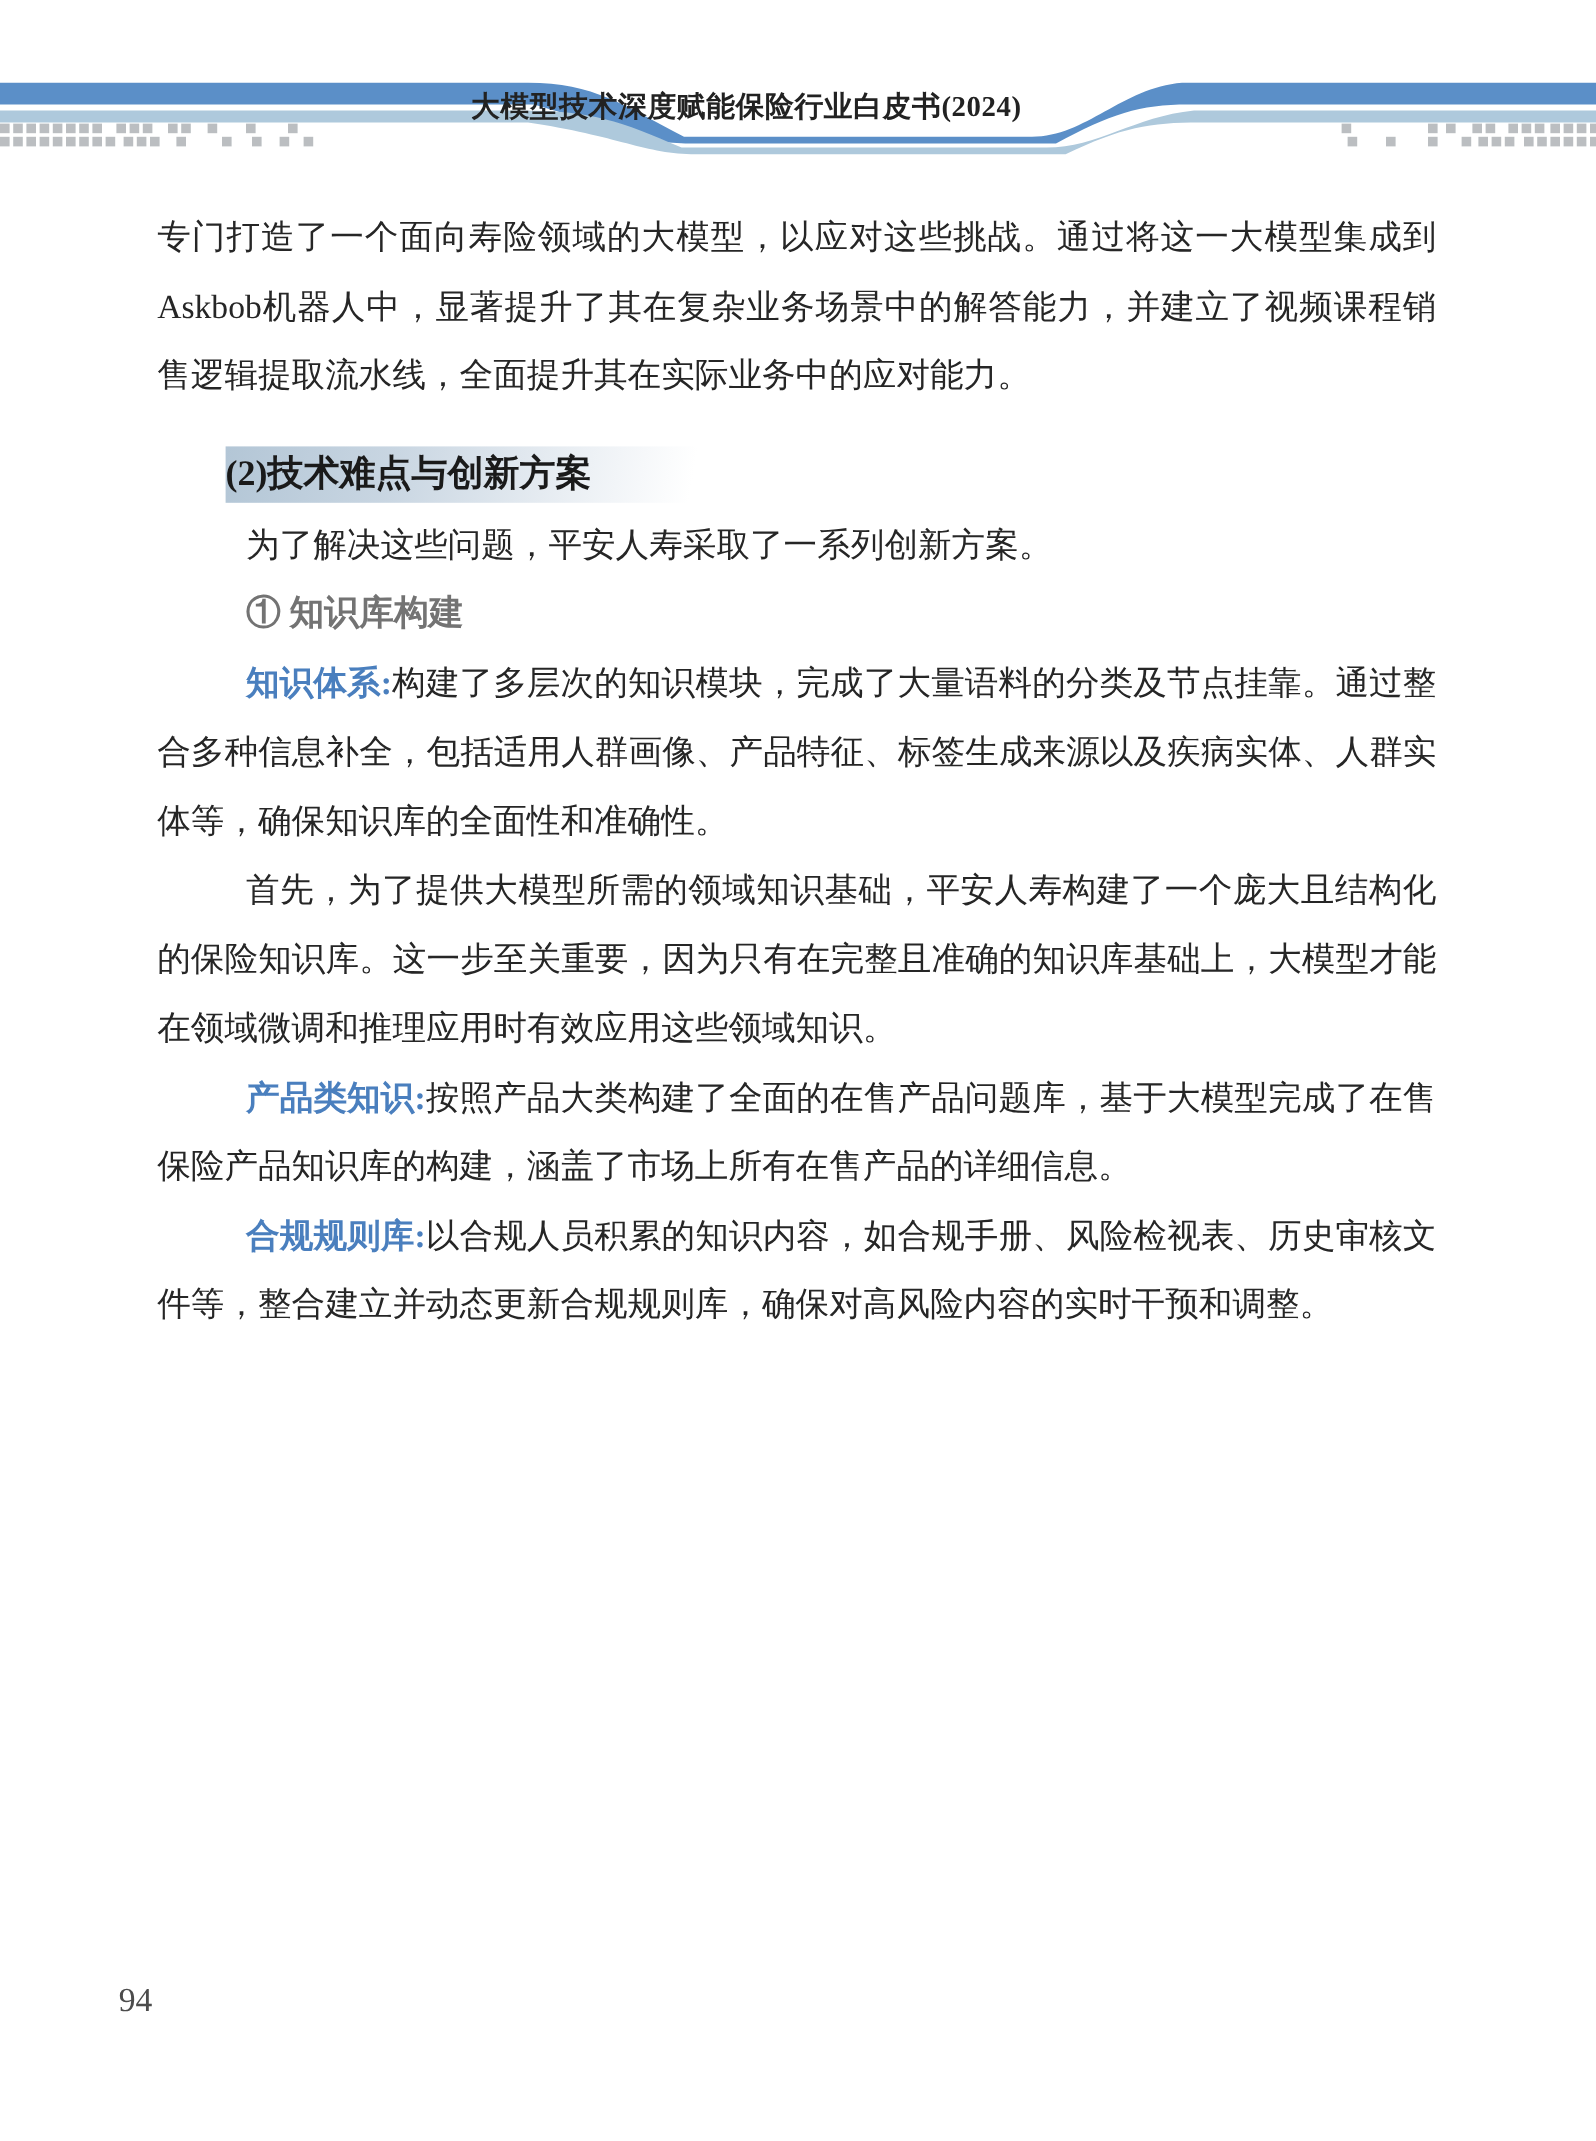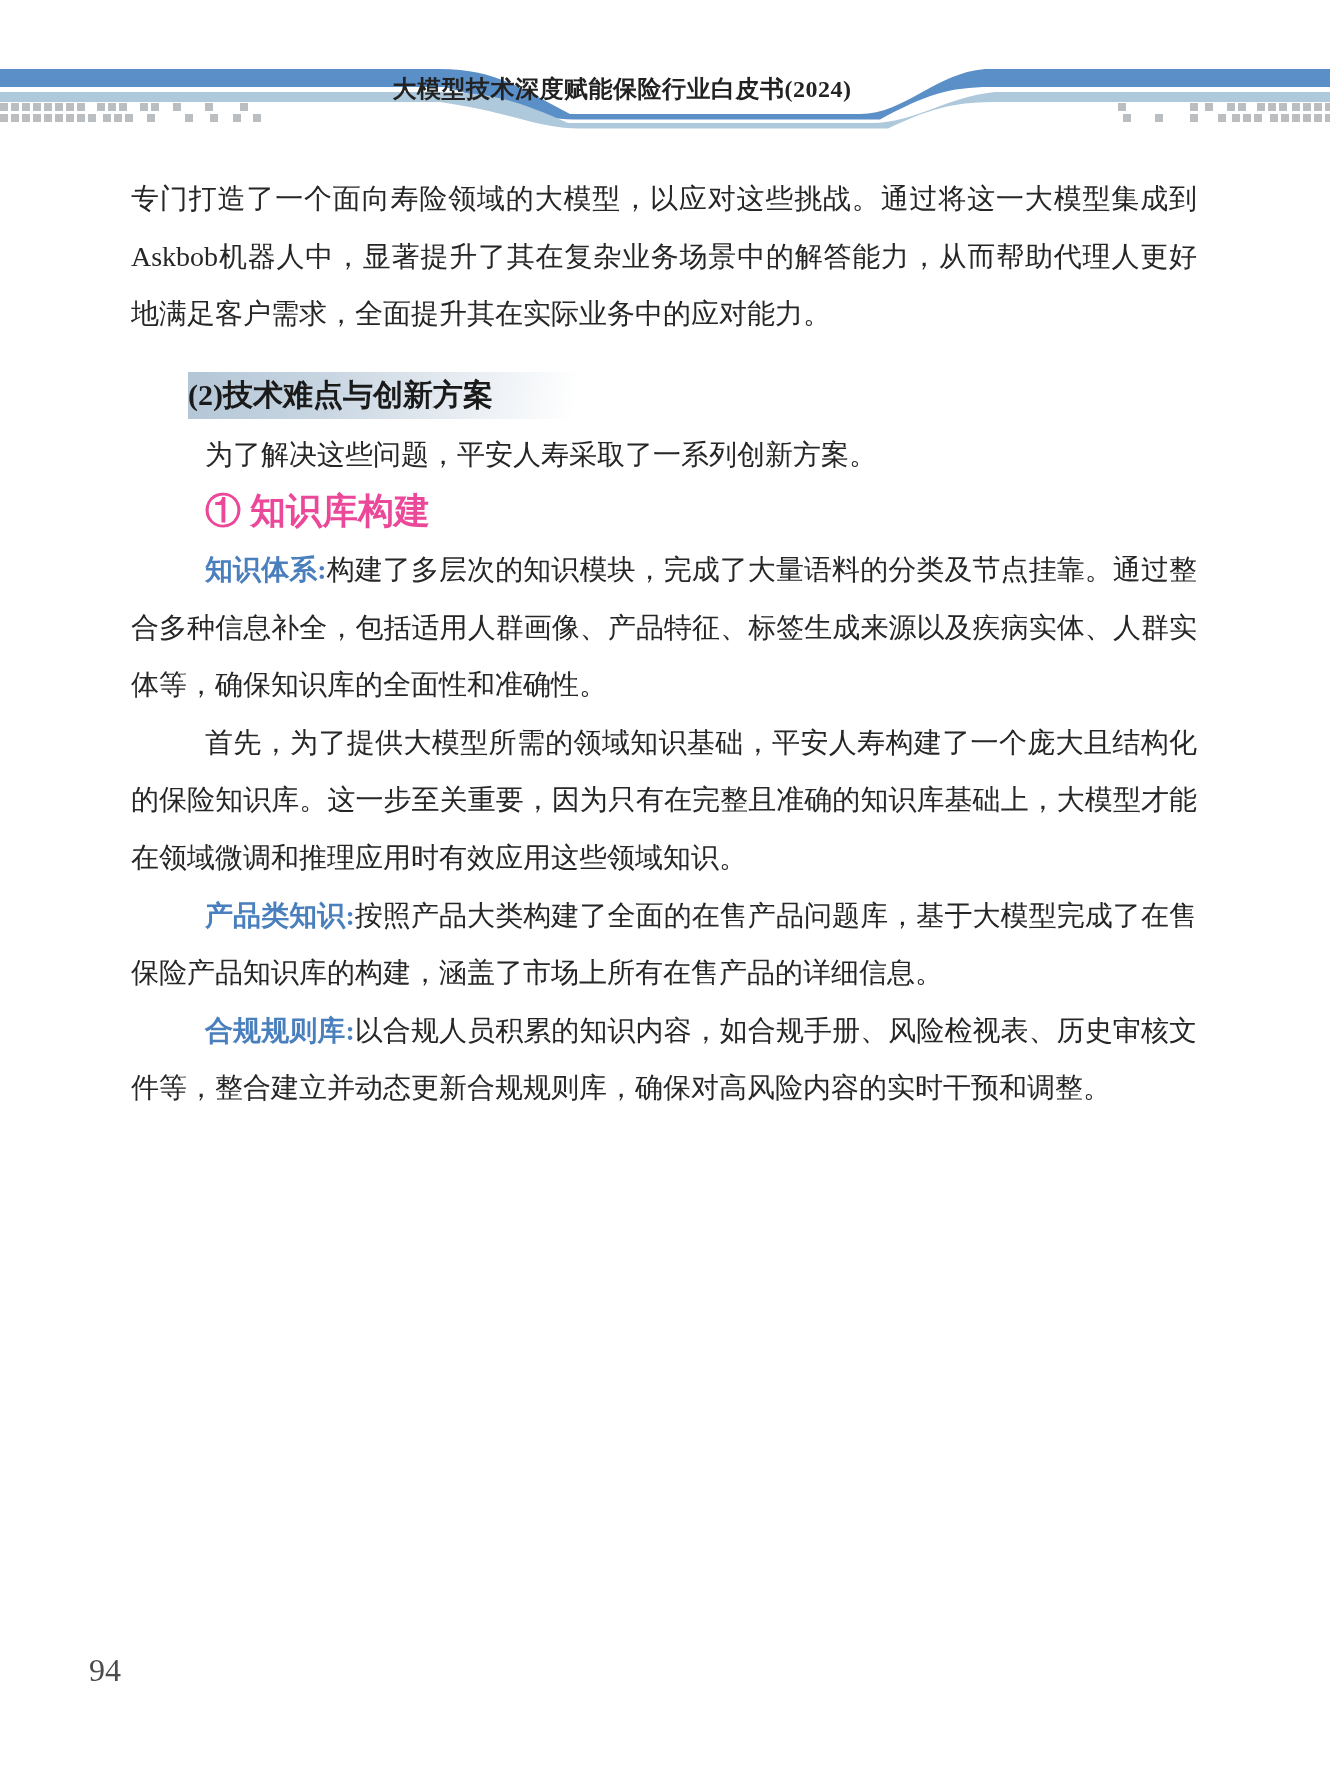--- a/index.html
+++ b/index.html
@@ -31,28 +31,28 @@
   .section-heading{
     margin:29px 0 7px 57px;
     width:402px;height:47px;
     display:flex;align-items:center;
     box-sizing:border-box;
     background:linear-gradient(100deg,#b3c6d6 0%,#c9d6e2 35%,#e9eef3 70%,#ffffff 96%);
     font-size:30px;font-weight:bold;color:#1a1a1a;
     text-indent:0;
   }
   .sub-heading{
-    margin:0;font-size:36px;font-weight:bold;color:#ec4899;
+    margin:0;font-size:29px;font-weight:bold;color:#737373;
     text-indent:74px;line-height:57.6px;
   }
   .lead{font-weight:bold;color:#4a7fbe;}
   
   .page-number{
-    position:absolute;left:89px;top:1652px;
-    font-size:32px;color:#4c4c4c;
+    position:absolute;left:99px;top:1652px;
+    font-size:28px;color:#4c4c4c;
   }
 </style>
 </head>
 <body>
 
 <div class="page">
 
   <div class="header">
     <svg width="1330" height="150" viewBox="0 0 1330 150" aria-hidden="true">
 
@@ -128,21 +128,21 @@
           <rect x="1303" y="114" width="8" height="8"></rect>
           <rect x="1314" y="114" width="8" height="8"></rect>
           <rect x="1325" y="114" width="5" height="8"></rect>
       </g>
     </svg>
     <div class="header-title">大模型技术深度赋能保险行业白皮书(2024)</div>
   </div>
 
   <div class="content">
 
-    <p class="no-indent">专门打造了一个面向寿险领域的大模型，以应对这些挑战。通过将这一大模型集成到Askbob机器人中，显著提升了其在复杂业务场景中的解答能力，从而帮助代理人更好地满足客户需求，全面提升其在实际业务中的应对能力。</p>
+    <p class="no-indent">专门打造了一个面向寿险领域的大模型，以应对这些挑战。通过将这一大模型集成到Askbob机器人中，显著提升了其在复杂业务场景中的解答能力，并建立了视频课程销售逻辑提取流水线，全面提升其在实际业务中的应对能力。</p>
 
     <div class="section-heading">
       <span>(2)技术难点与创新方案</span>
     </div>
 
 
     <p>为了解决这些问题，平安人寿采取了一系列创新方案。</p>
 
     <h3 class="sub-heading">① 知识库构建</h3>
 

